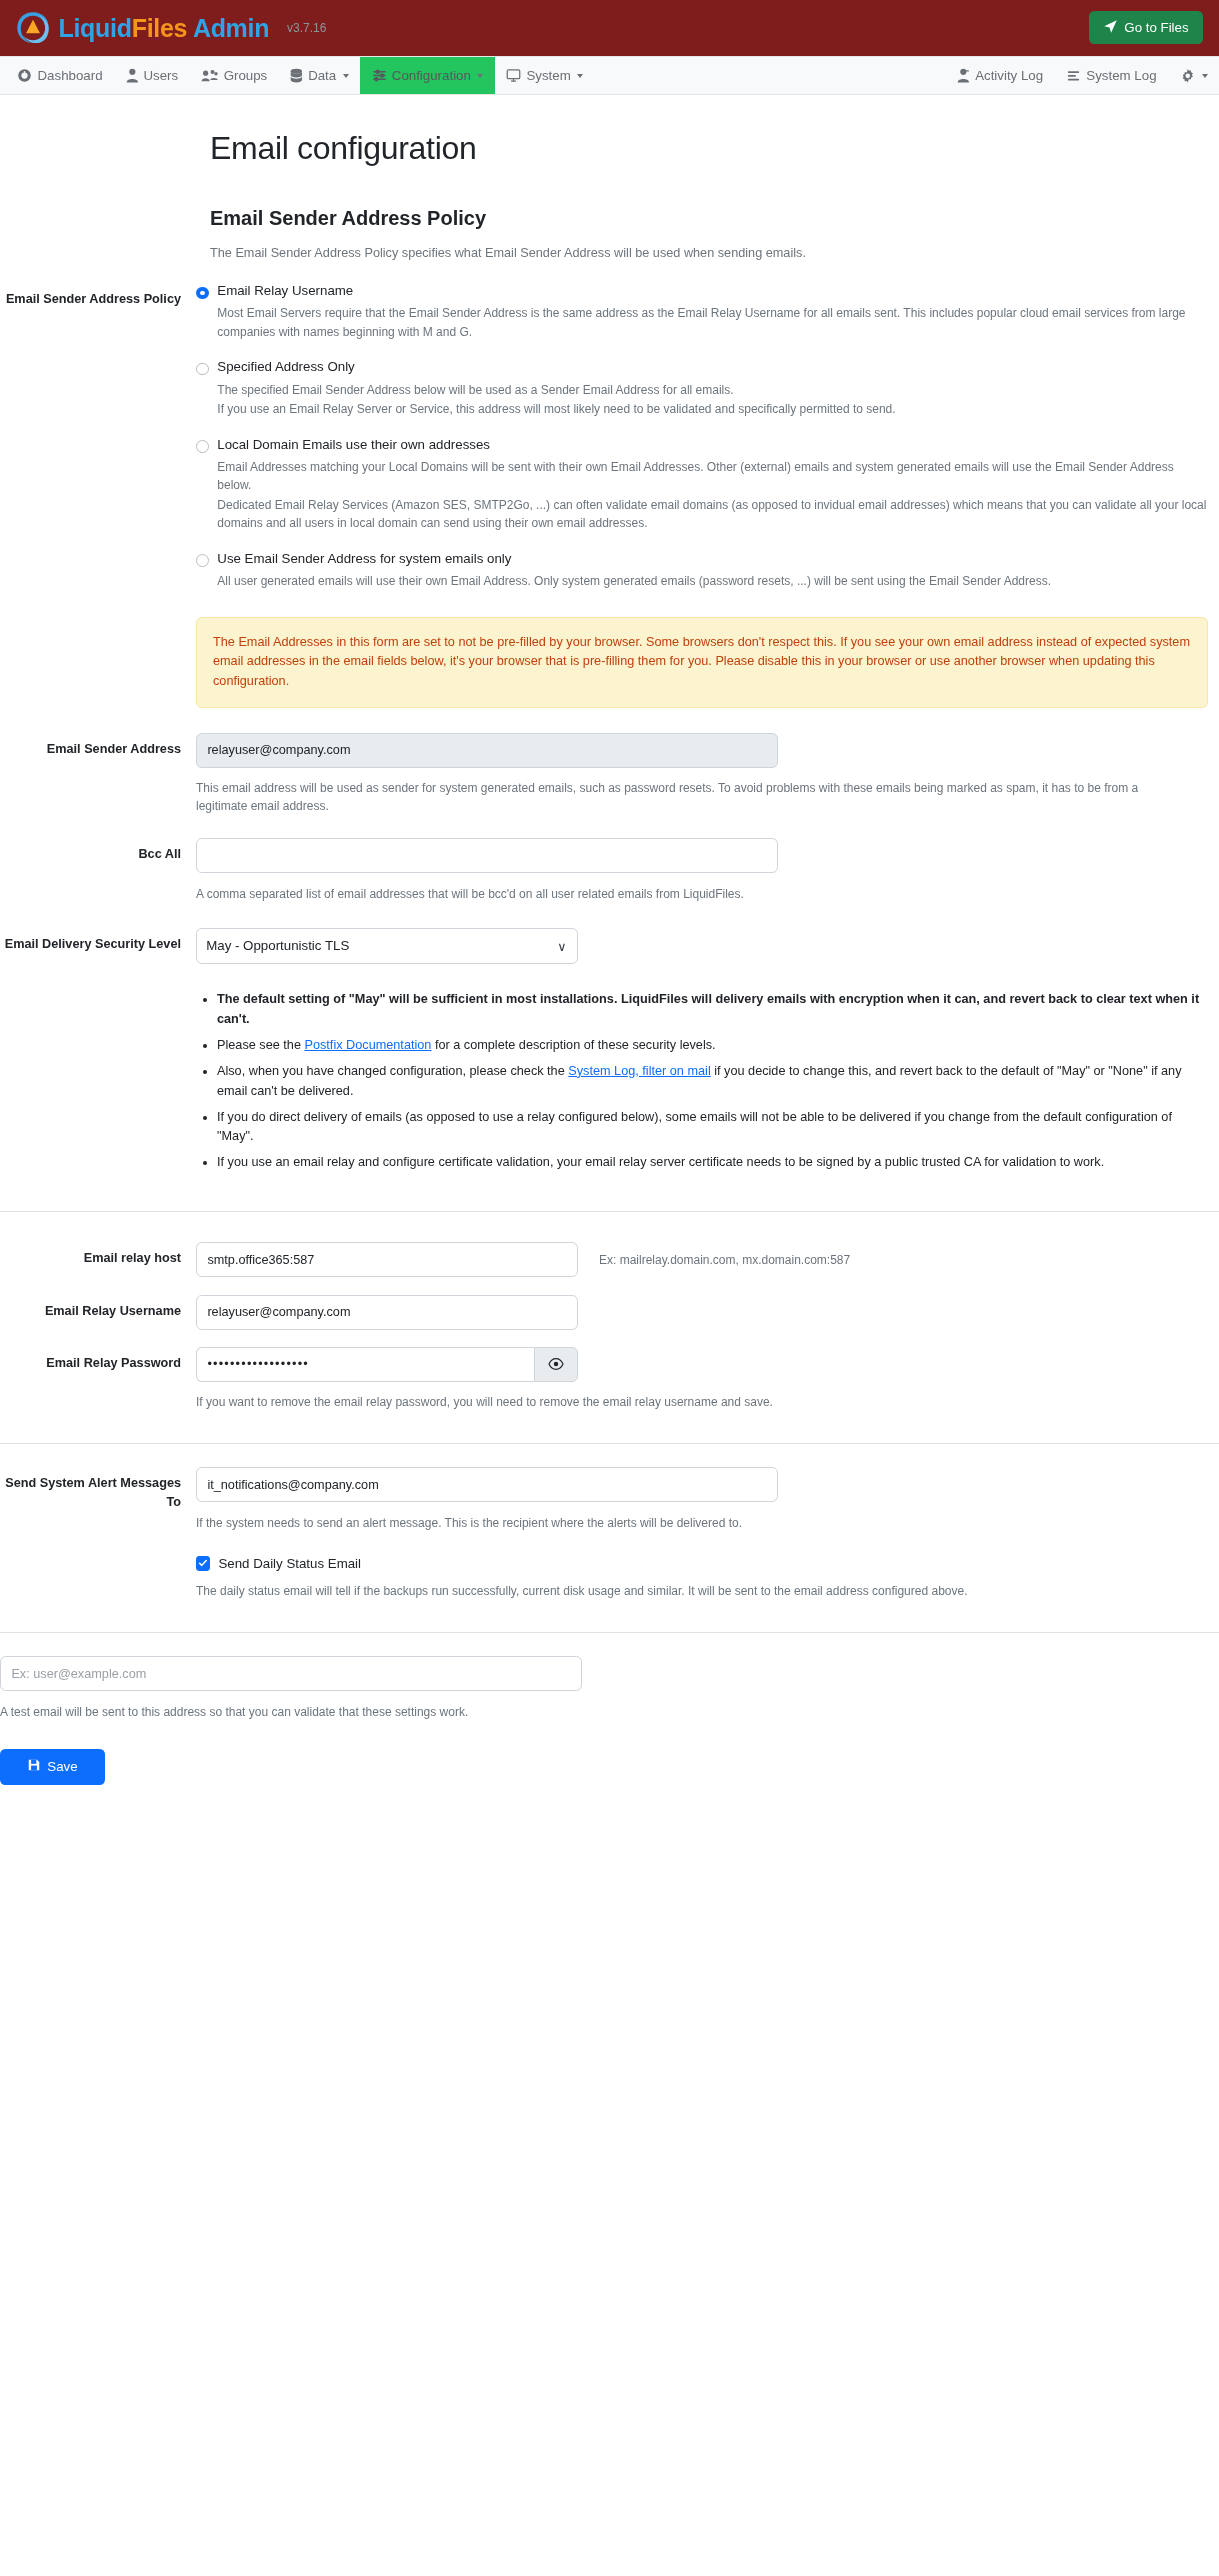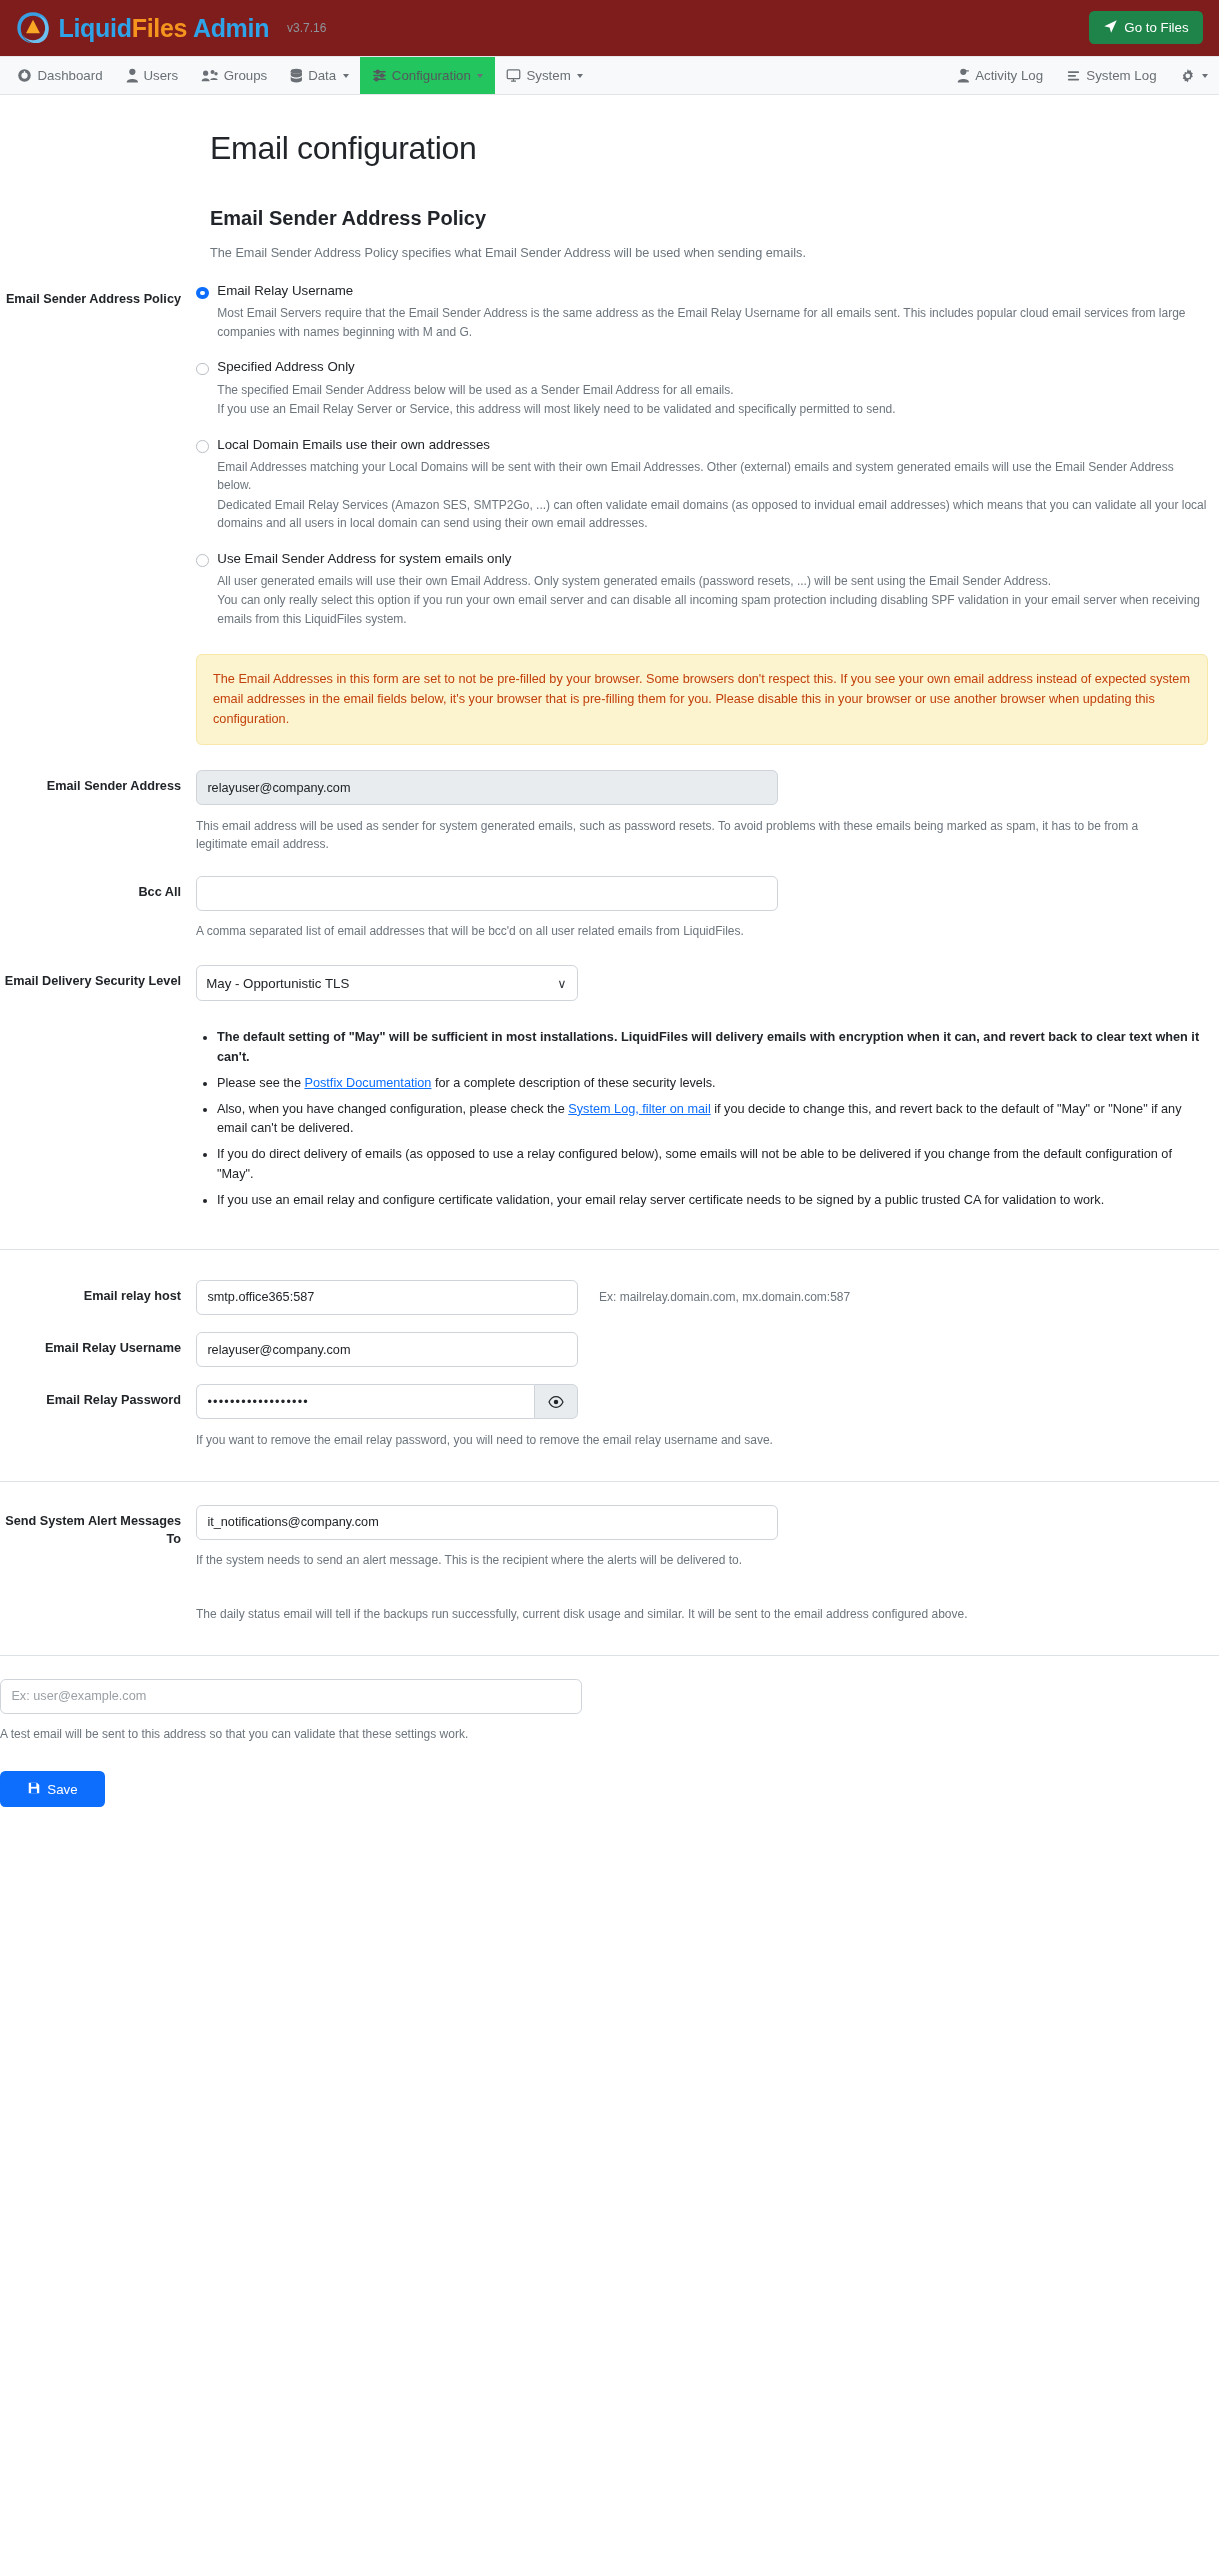--- a/index.html
+++ b/index.html
@@ -366,21 +366,20 @@
         <div class="rd-desc">Email Addresses matching your Local Domains will be sent with their own Email Addresses. Other (external) emails and system generated emails will use the Email Sender Address below.</div>
         <div class="rd-desc" style="margin-top:1.2px">Dedicated Email Relay Services (Amazon SES, SMTP2Go, ...) can often validate email domains (as opposed to invidual email addresses) which means that you can validate all your local domains and all users in local domain can send using their own email addresses.</div>
       </div>
 
       <div class="radio-opt spaced">
         <div class="radio-line">
           <span class="rd"></span>
           <span class="rd-label">Use Email Sender Address for system emails only</span>
         </div>
         <div class="rd-desc">All user generated emails will use their own Email Address. Only system generated emails (password resets, ...) will be sent using the Email Sender Address.</div>
-        <div class="rd-desc" style="margin-top:1.2px">You can only really select this option if you run your own email server and can disable all incoming spam protection including disabling SPF validation in your email server when receiving emails from this LiquidFiles system.</div>
       </div>
 
       <div class="alert-warn">The Email Addresses in this form are set to not be pre-filled by your browser. Some browsers don't respect this. If you see your own email address instead of expected system email addresses in the email fields below, it's your browser that is pre-filling them for you. Please disable this in your browser or use another browser when updating this configuration.</div>
     </div>
   </div>
 
   <div class="row" style="margin-top:25px">
     <div class="lbl">Email Sender Address</div>
     <div class="fld">
       <input class="tb disabled-look" value="relayuser@company.com" style="">
@@ -459,20 +458,28 @@
     <div class="lbl">Send System Alert Messages To</div>
     <div class="fld">
       <input class="tb" value="it_notifications@company.com" style="">
       <div class="help">If the system needs to send an alert message. This is the recipient where the alerts will be delivered to.</div>
     </div>
   </div>
 
   <div class="row" style="margin-top:24px">
     <div class="lbl"></div>
     <div class="fld">
+      <div class="cb-line">
+        <span class="cb">
+          <svg width="9.8" height="9.8" viewBox="0 0 16 16" fill="none" stroke="#ffffff" stroke-width="2.4" stroke-linecap="round" stroke-linejoin="round">
+              <polyline points="2.5,8.5 6.2,12 13.5,4"></polyline>
+            </svg>
+        </span>
+        <span class="cb-label">Send Daily Status Email</span>
+      </div>
       <div class="help">The daily status email will tell if the backups run successfully, current disk usage and similar. It will be sent to the email address configured above.</div>
     </div>
   </div>
 
   <hr class="sep">
 
   <div class="row" style="margin-top:23px">
     <div class="fld">
       <input class="tb" placeholder="Ex: user@example.com" style="">
       <div class="help">A test email will be sent to this address so that you can validate that these settings work.</div>

